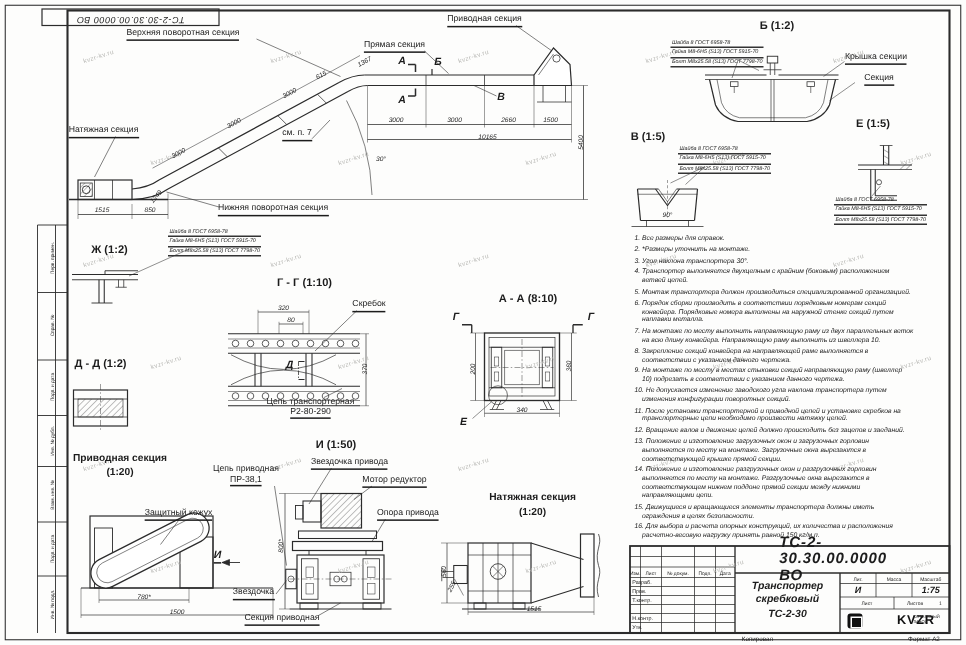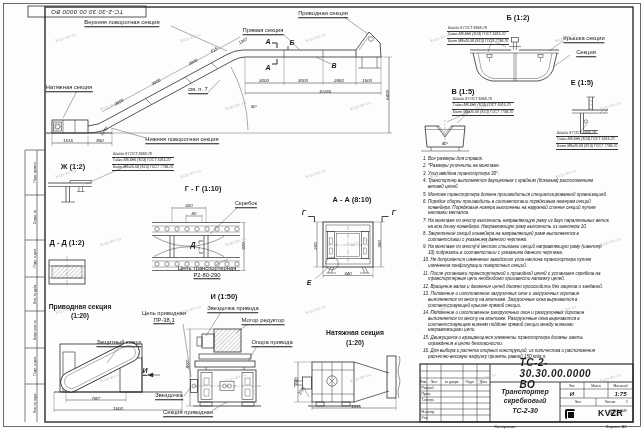--- a/index.html
+++ b/index.html
@@ -328,21 +328,21 @@
       <span class="ann dim" style="left: 264px; top: 80px;">3000</span>
       <span class="ann dim" style="left: 303px; top: 80px;">3000</span>
       <span class="ann dim" style="left: 339px; top: 80px;">2660</span>
       <span class="ann dim" style="left: 367px; top: 80px;">1500</span>
       <span class="ann dim" style="left: 325px; top: 90.5px;">10165</span>
       <span class="ann dim" style="left: 387px; top: 95px; transform: translate(-50%, -50%) rotate(-90deg);">5400</span>
       <span class="ann dim" style="left: 254px; top: 106px;">30°</span>
       <span class="ann ttl" style="left: 518px; top: 17px;">Б (1:2)</span>
       <span class="ann lbl u" style="left: 584px; top: 39px;">Крышка секции</span>
       <span class="ann lbl u" style="left: 586px; top: 53px;">Секция</span>
-      <span class="ann ttl" style="left: 463px; top: 91px;">В (1:5)</span>
+      <span class="ann ttl" style="left: 432px; top: 91px;">В (1:5)</span>
       <span class="ann dim" style="left: 445px; top: 143px;">90°</span>
       <span class="ann ttl" style="left: 582px; top: 82px;">Е (1:5)</span>
       <span class="ann ttl" style="left: 73px; top: 166px;">Ж (1:2)</span>
       <span class="ann ttl" style="left: 203px; top: 188px;">Г - Г (1:10)</span>
       <span class="ann lbl u" style="left: 246px; top: 204px;">Скребок</span>
       <span class="ann lbl" style="left: 207px; top: 268px;">Цепь транспортерная</span>
       <span class="ann lbl u" style="left: 207px; top: 275.5px;">Р2-80-290</span>
       <span class="ann dim" style="left: 189px; top: 205px;">320</span>
       <span class="ann dim" style="left: 194px; top: 213px;">80</span>
       <span class="ann dim" style="left: 242.5px; top: 246px; transform: translate(-50%, -50%) rotate(-90deg);">370</span>

